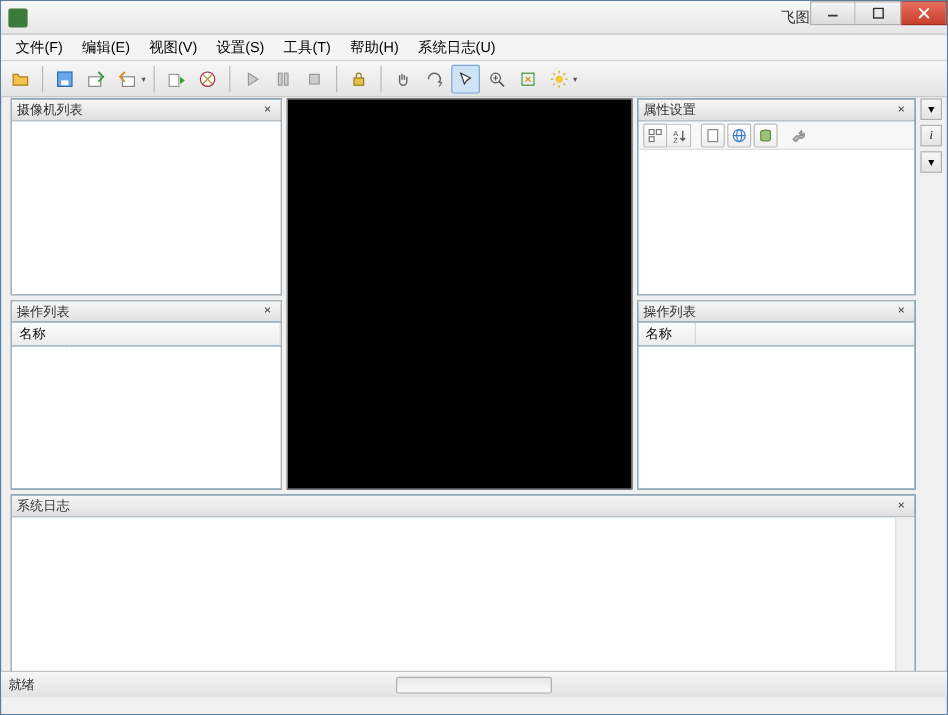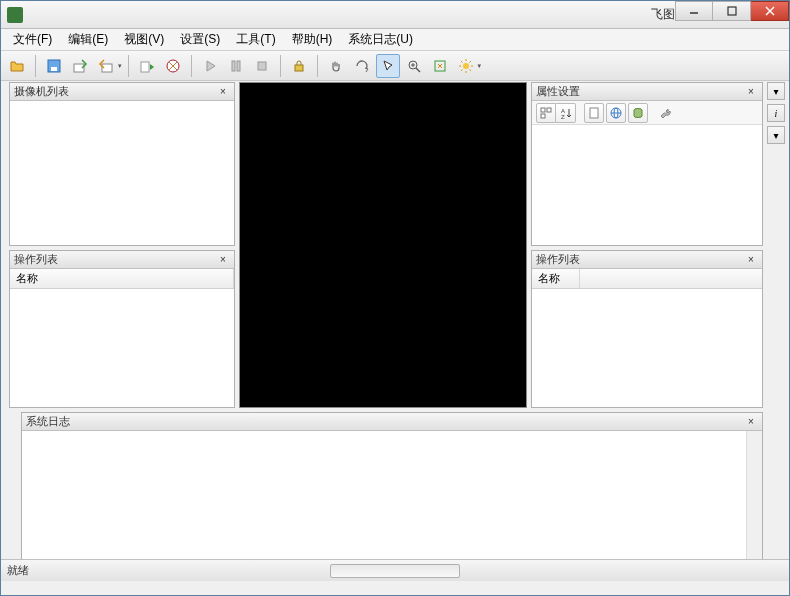--- a/index.html
+++ b/index.html
@@ -52,21 +52,21 @@
 
 
 .prop-toolbar { height:24px; display:flex; align-items:center; gap:2px; padding:2px 4px; border-bottom:1px solid #ddd; background:#f7f7f7; }
 .prop-tool { width:20px; height:20px; display:flex; align-items:center; justify-content:center; border:1px solid #bbb; border-radius:2px; background:linear-gradient(#fff,#eee); }
 .prop-tool-group { display:flex; gap:0; }
 .prop-tool-group .prop-tool { border-radius:0; }
 .prop-tool-group .prop-tool:first-child { border-radius:2px 0 0 2px; }
 .prop-tool-group .prop-tool:last-child { border-radius:0 2px 2px 0; border-left:none; }
 
 
-.syslog { flex:1;margin-left:12px; }
+.syslog { flex:1; }
 
 
 .side-strip { position:absolute; top:81px; right:4px; width:18px; display:flex; flex-direction:column; gap:4px; }
 .side-strip .s-btn { width:18px; height:18px; background:linear-gradient(#f7f7f7,#e4e4e4); border:1px solid #b0b0b0; display:flex; align-items:center; justify-content:center; font-size:10px; }
 
 
 .statusbar { position:absolute; left:0; right:0; bottom:14px; height:22px; background:linear-gradient(to bottom,#f6f6f6,#e2e2e2); border-top:1px solid #c0c0c0; display:flex; align-items:center; padding:0 6px; font-size:11px; color:#333; }
 .statusbar .progress-slot { position:absolute; left:50%; transform:translateX(-50%); width:130px; height:14px; background:linear-gradient(to bottom,#e8e8e8,#f8f8f8); border:1px solid #b0b0b0; border-radius:2px; }
 
 

